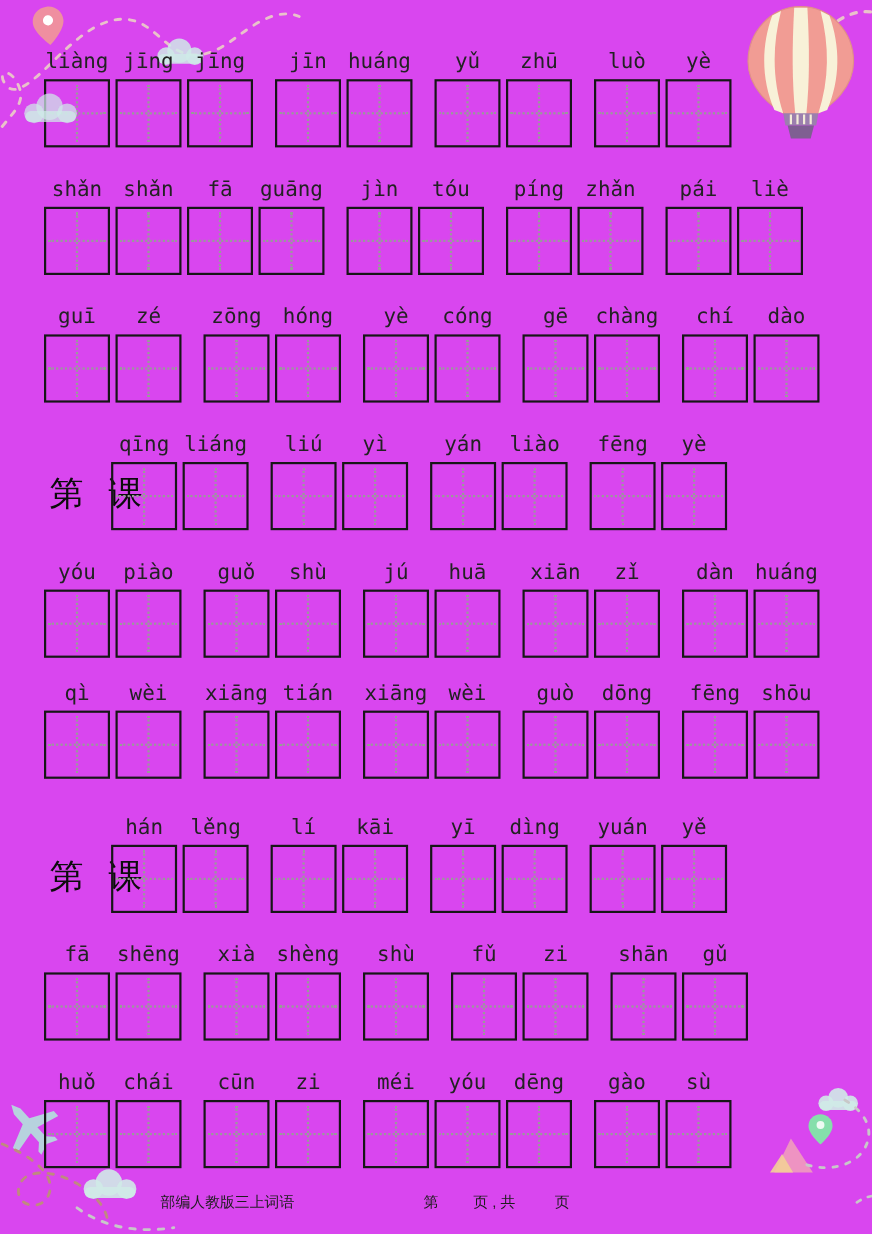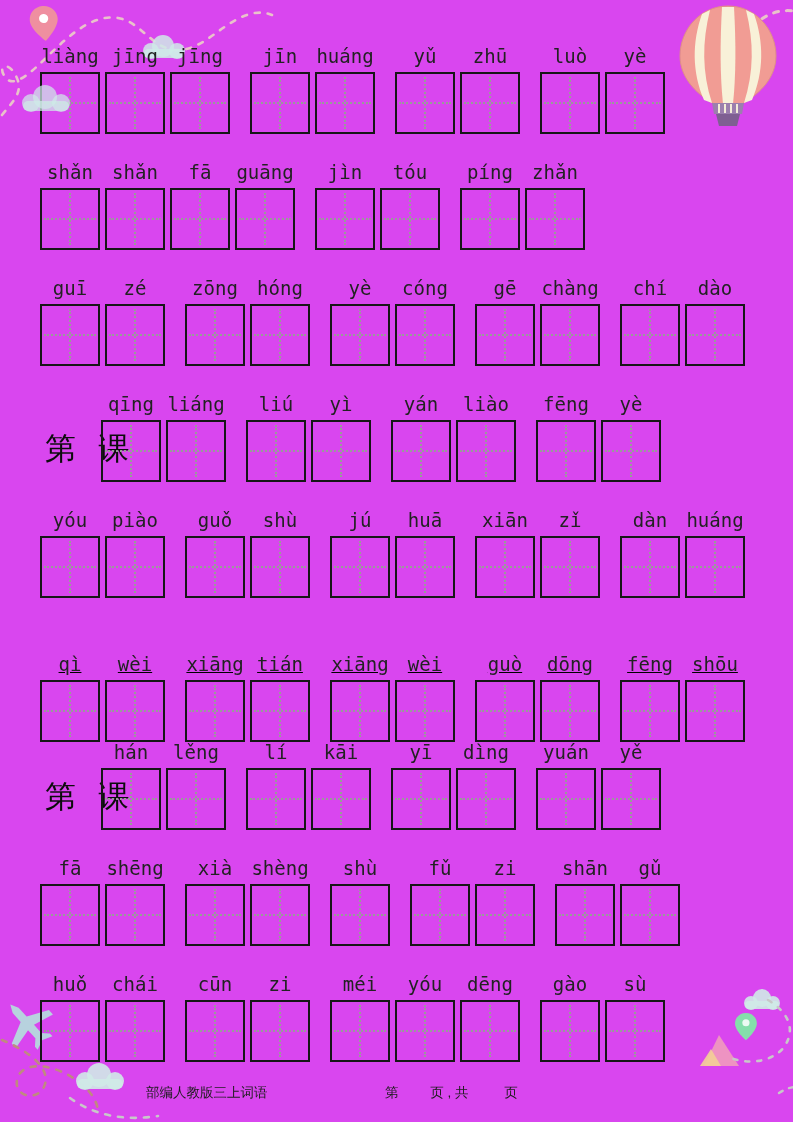--- a/index.html
+++ b/index.html
@@ -256,20 +256,36 @@
               </div>
             </div>
             <div class="cell">
               <div class="py">zhǎn</div>
               <div class="box">
                 <div class="v"></div>
                 <div class="h"></div>
               </div>
             </div>
           </div>
+          <div class="group">
+            <div class="cell">
+              <div class="py">pái</div>
+              <div class="box">
+                <div class="v"></div>
+                <div class="h"></div>
+              </div>
+            </div>
+            <div class="cell">
+              <div class="py">liè</div>
+              <div class="box">
+                <div class="v"></div>
+                <div class="h"></div>
+              </div>
+            </div>
+          </div>
         </div>
       </div>
       <div class="row" style="top: 274px; text-align: right;">
         <div class="groups">
           <div class="group">
             <div class="cell">
               <div class="py">guī</div>
               <div class="box">
                 <div class="v"></div>
                 <div class="h"></div>
@@ -495,21 +511,21 @@
             <div class="cell">
               <div class="py">huáng</div>
               <div class="box">
                 <div class="v"></div>
                 <div class="h"></div>
               </div>
             </div>
           </div>
         </div>
       </div>
-      <div class="row" style="top: 650px; text-decoration: underline;">
+      <div class="row" style="top: 616px;">
         <div class="groups">
           <div class="group">
             <div class="cell">
               <div class="py">qì</div>
               <div class="box">
                 <div class="v"></div>
                 <div class="h"></div>
               </div>
             </div>
             <div class="cell">

